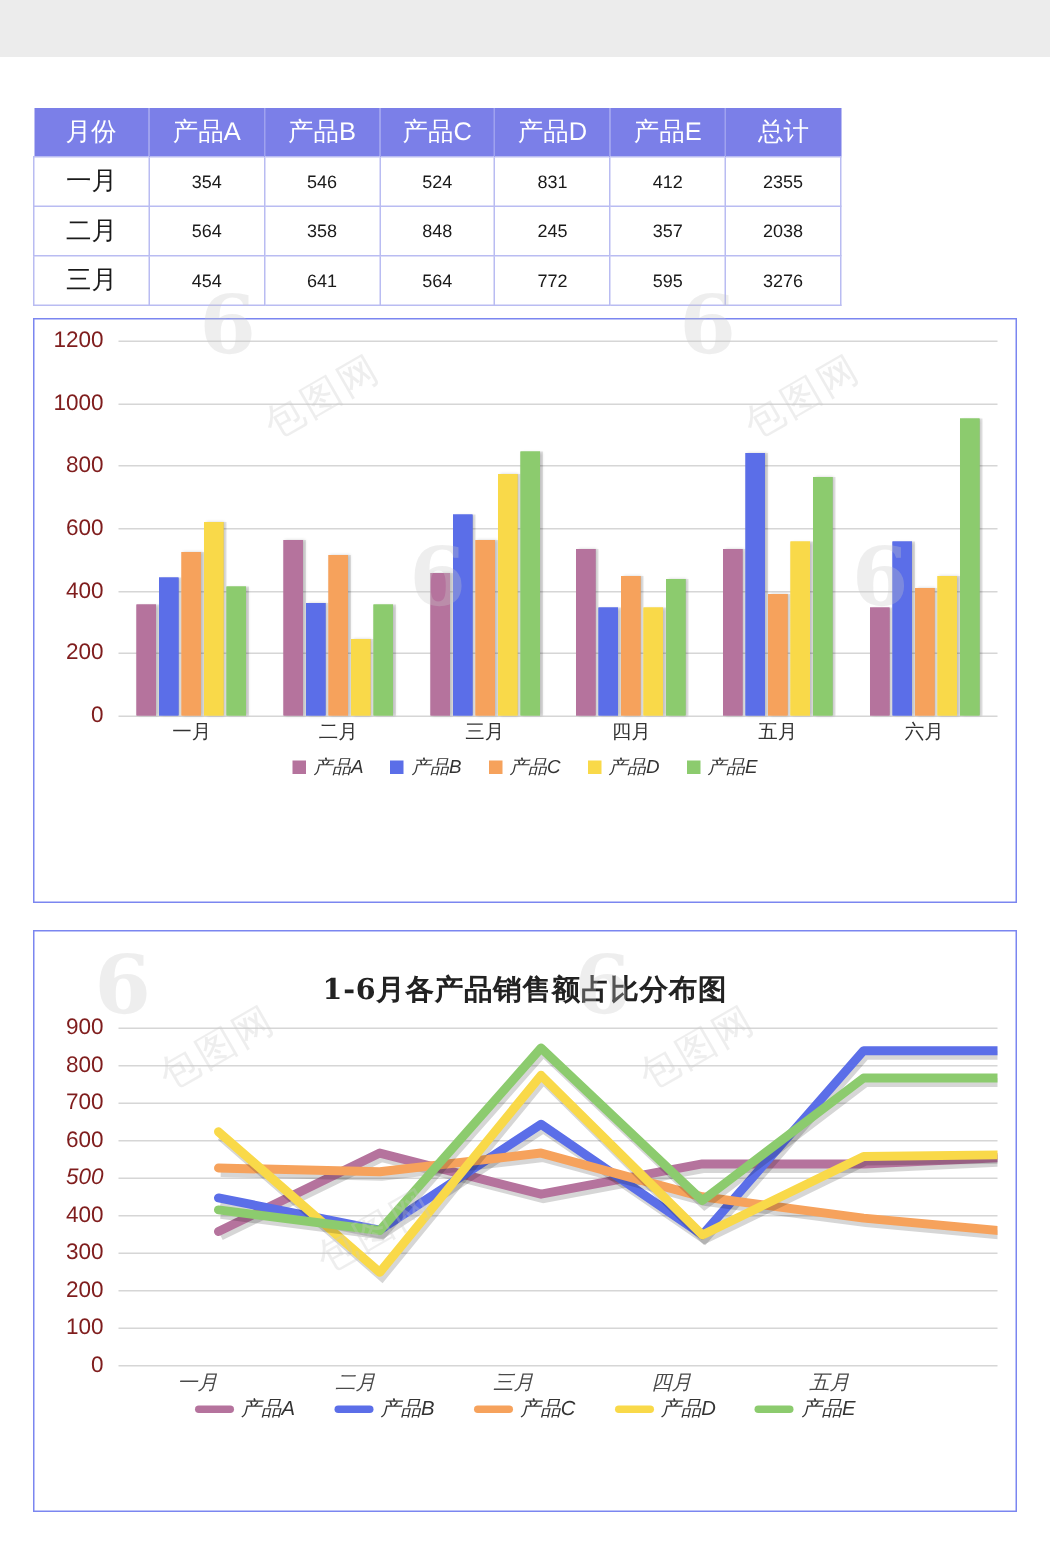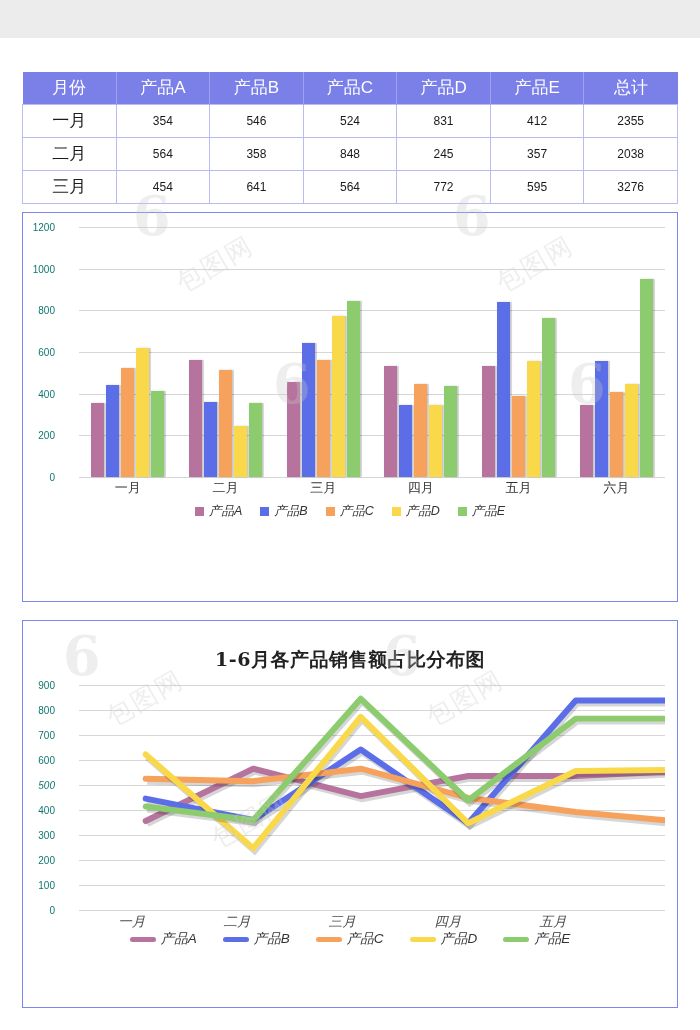--- a/index.html
+++ b/index.html
@@ -7,21 +7,21 @@
     width: 700px; height: 1030px;
     background: #ffffff;
     font-family: "Liberation Sans", "DejaVu Sans", sans-serif;
     overflow: hidden;
   }
   .page { position: relative; width: 700px; height: 1030px; background:#fff; }
   .topband { position:absolute; left:0; top:0; width:700px; height:38px; background:#ececec; }
 
   
   .table-wrap { position:absolute; left:22px; top:72px; width:656px; }
-  table.data { border-collapse: collapse; width: 656px; table-layout: fixed; }
+  table.data { border-collapse: collapse; width: 539px; table-layout: fixed; }
   table.data th {
     background:#7b7fe8; color:#ffffff; font-weight:400;
     font-size:17px; text-align:center; height:32px;
     border-left:1px solid #9fa2ef; border-right:1px solid #9fa2ef;
   }
   table.data th:first-child { border-left:none; }
   table.data th:last-child { border-right:none; }
   table.data td {
     height:33px; text-align:center; font-size:12px; color:#1a1a1a;
     background:#ffffff;
@@ -45,22 +45,22 @@
   }
   #panel-bar .chart-title { padding-top:22px; }
   #panel-line .chart-title { padding-top:26px; }
 
   .plot { position:relative; }
   #bar-plot { margin-top:14px; height:250px; }
   #line-plot { margin-top:12px; height:225px; }
 
   .ylabels { position:absolute; left:0; top:0; width:54px; height:100%; }
   .ylabels span {
-    position:absolute; right:22px; transform:translateY(-50%);
-    font-size:10px; color:#0f766e; font-family:"Liberation Sans",sans-serif;
+    position:absolute; right:8px; transform:translateY(-50%);
+    font-size:15px; color:#7f1d1d; font-family:"Liberation Sans",sans-serif;
   }
   .grid { position:absolute; left:56px; right:12px; top:0; bottom:0; }
   .grid .gl { position:absolute; left:0; right:0; height:1px; background:#d6d6d6; }
 
   .bars { position:absolute; left:56px; right:12px; top:0; bottom:0; display:flex; }
   .bgroup { flex:1; display:flex; align-items:flex-end; justify-content:center; gap:2px; padding:0 10px; }
   .bar { width:13px; position:relative; box-shadow:1px 0 2px rgba(0,0,0,.18); }
   .bar::after {
     content:""; position:absolute; right:-2px; top:0; bottom:0; width:2px;
     background:rgba(0,0,0,0.10);

